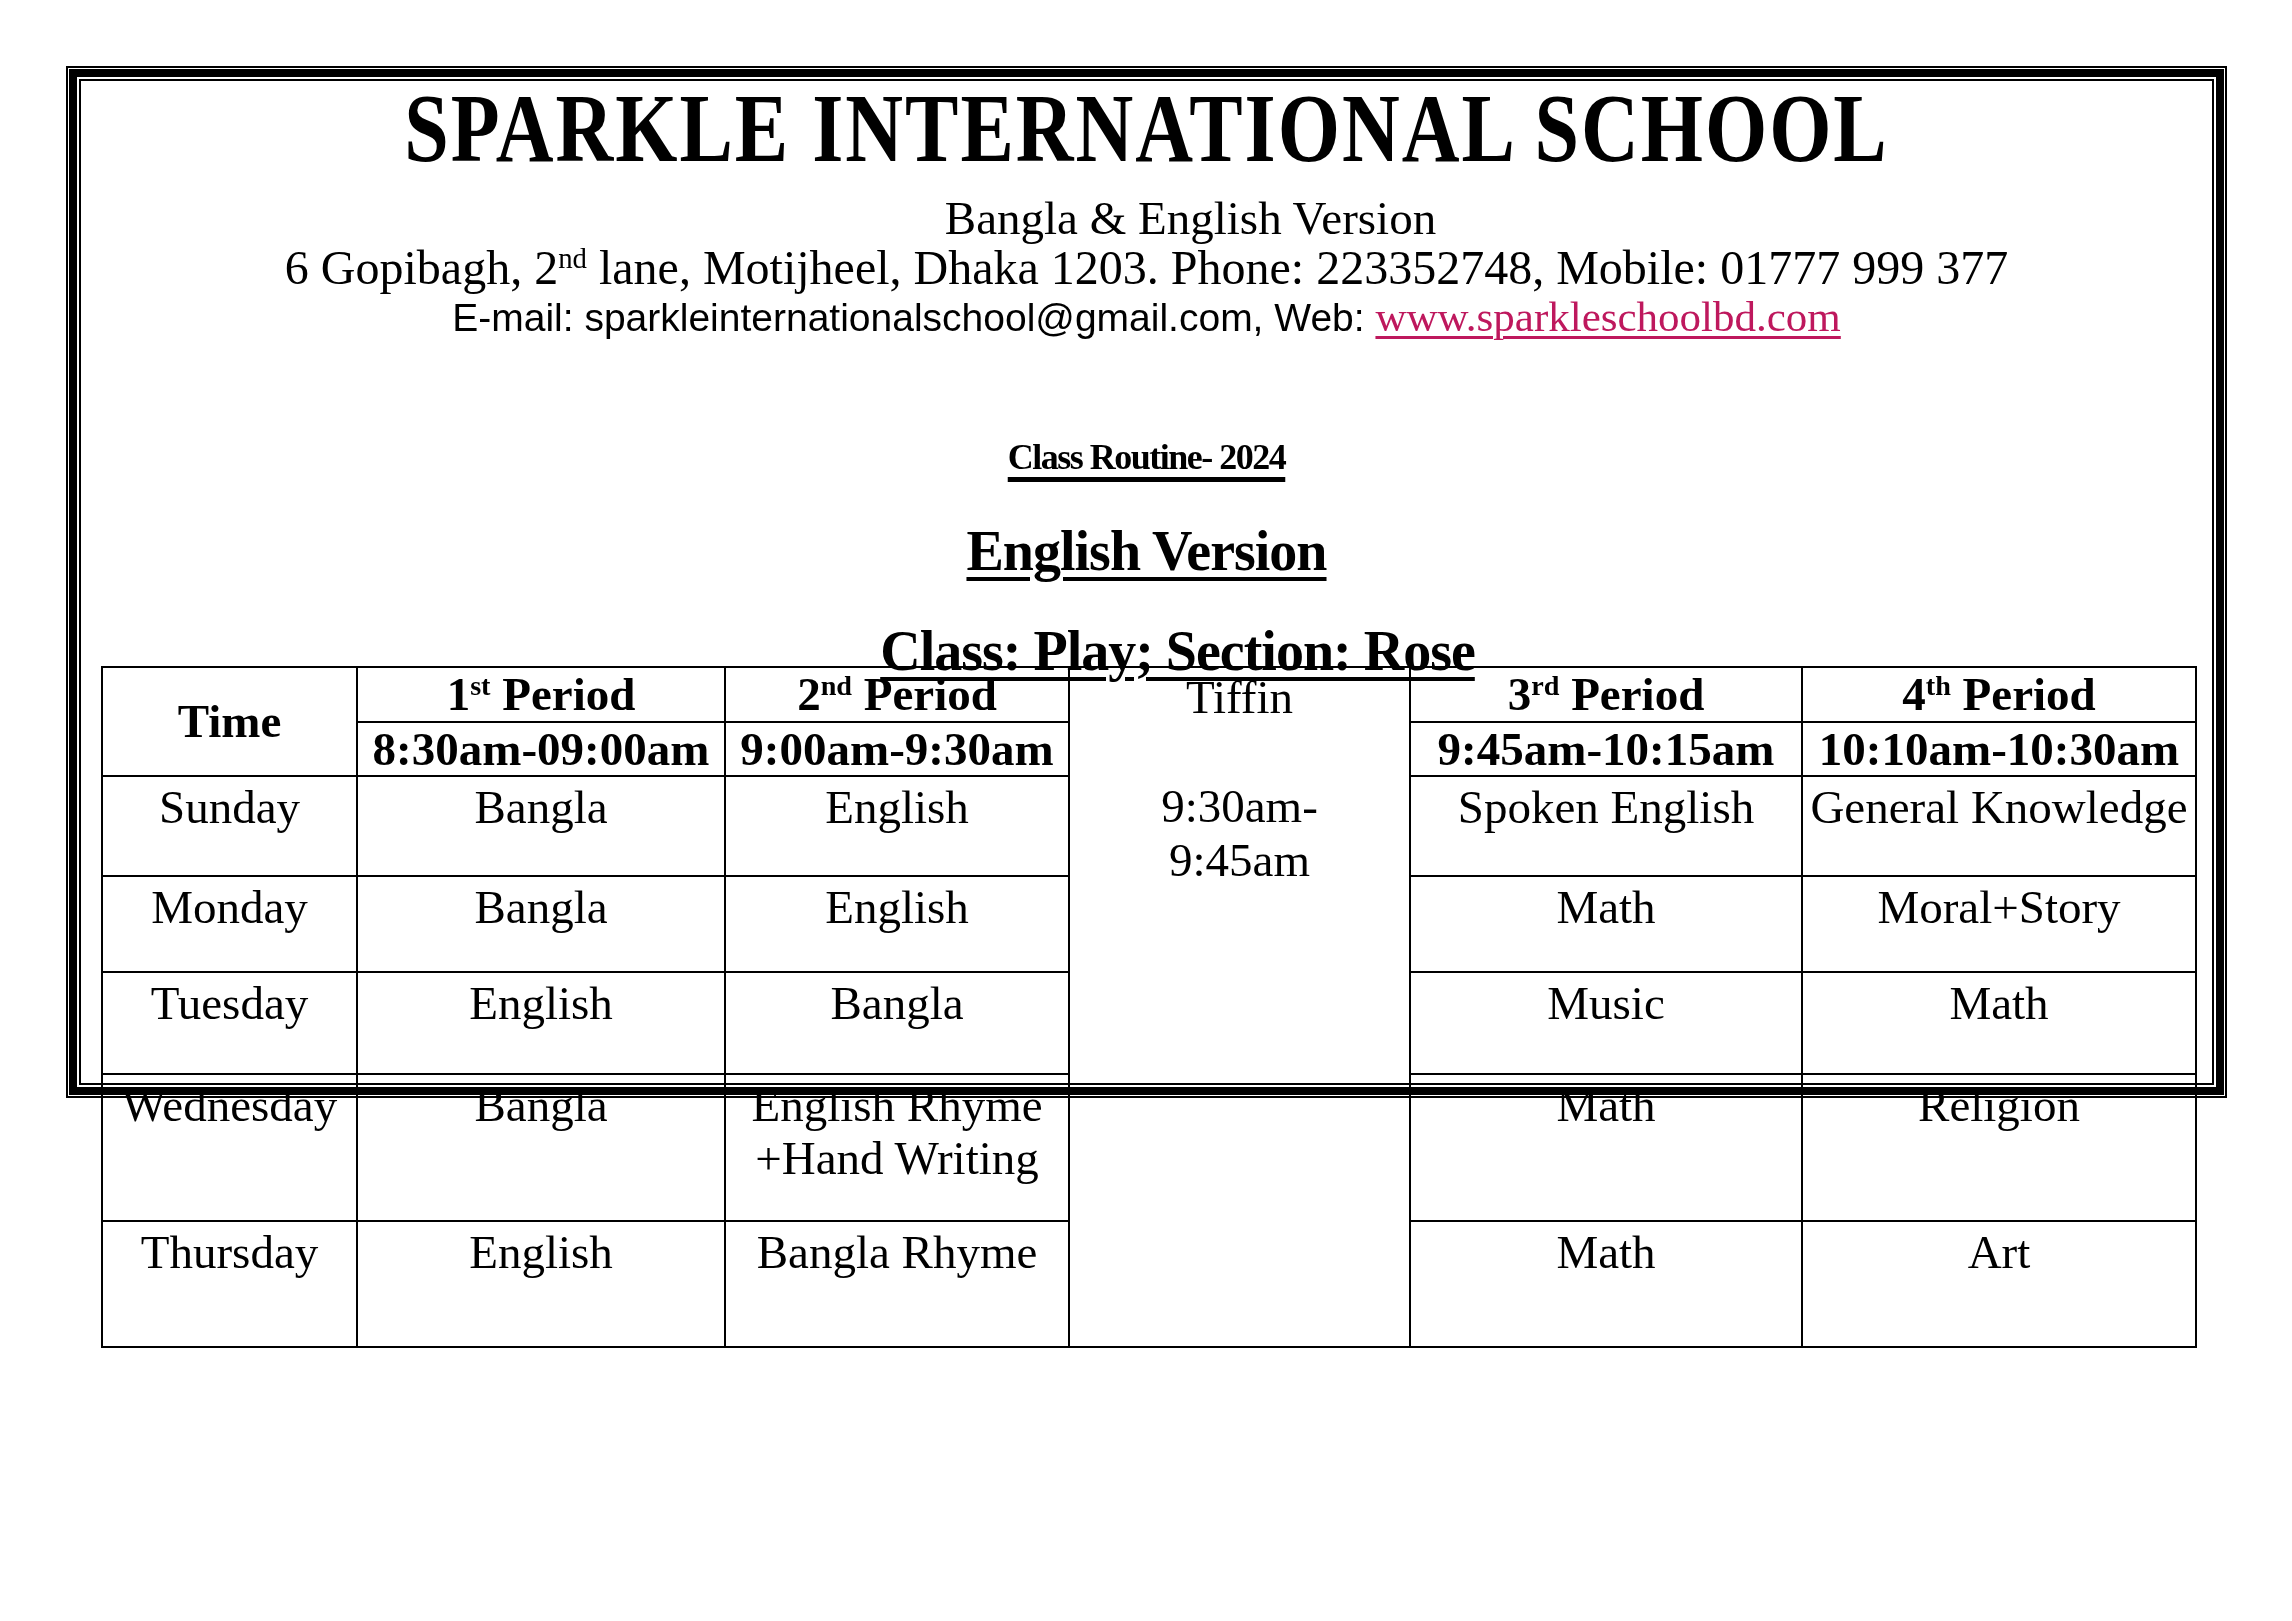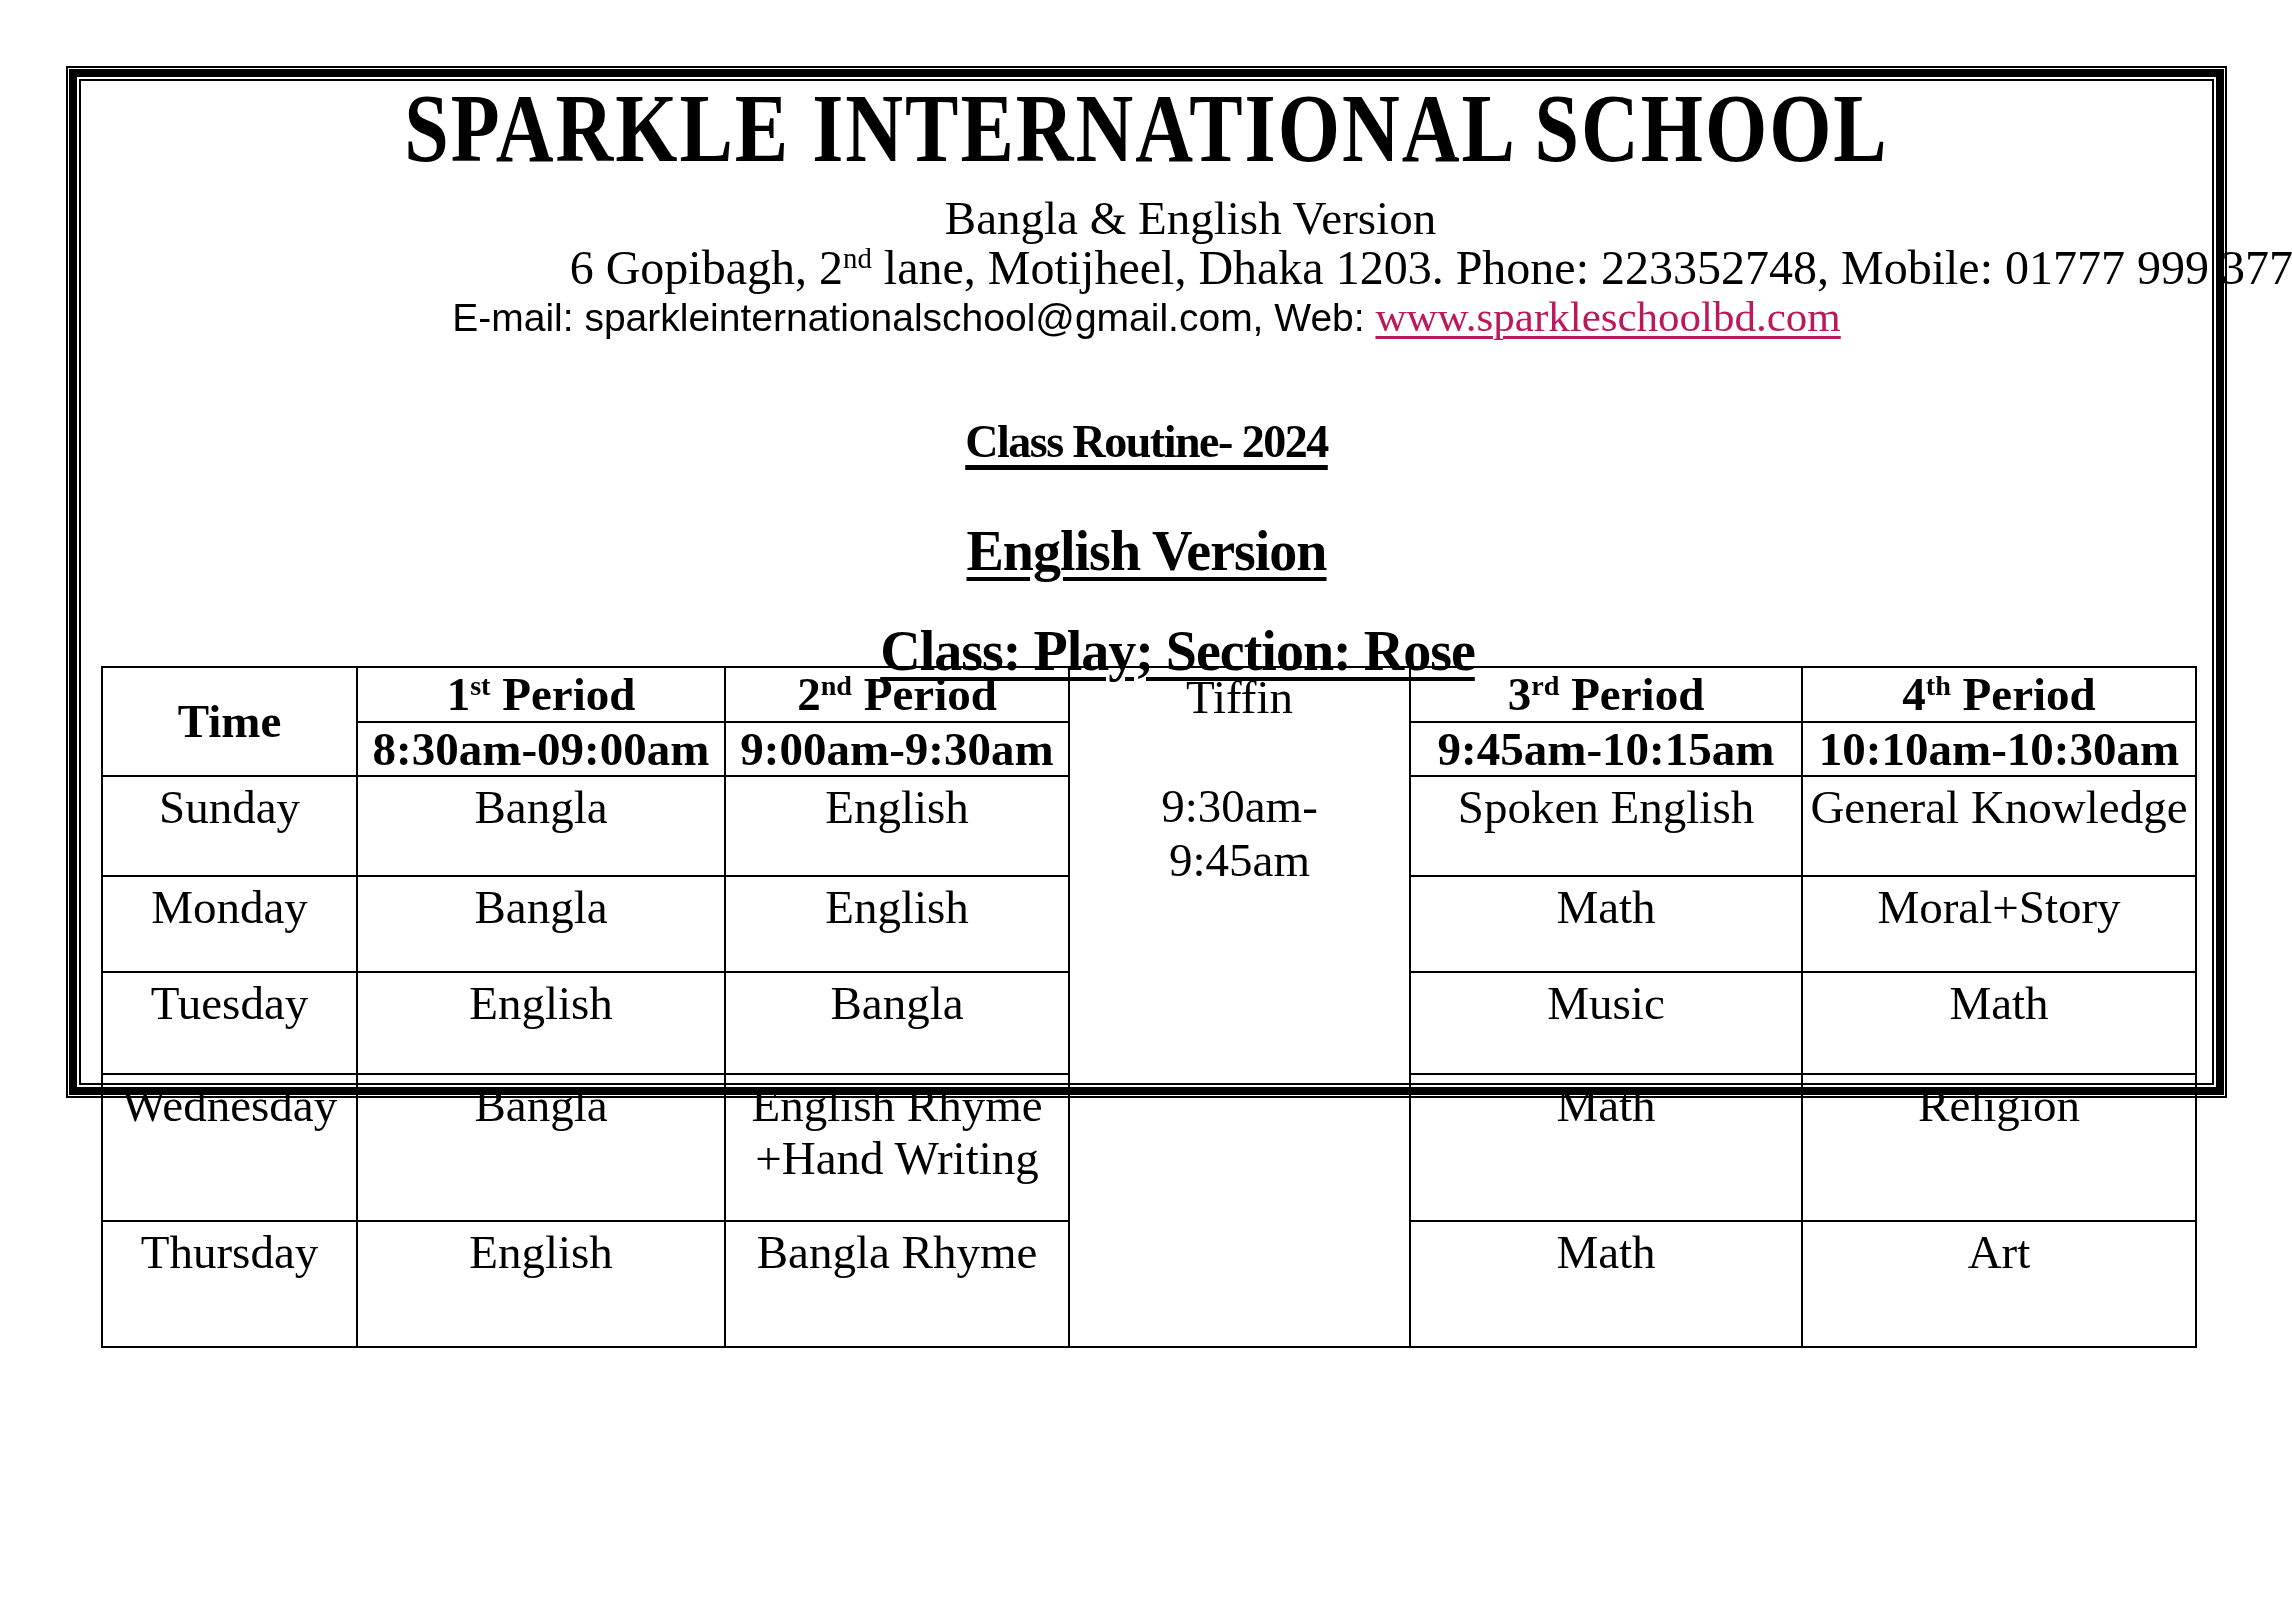--- a/index.html
+++ b/index.html
@@ -8,27 +8,27 @@
         font-family:"Liberation Serif",serif;}
   
   .frame-outer{position:absolute;left:66px;top:66px;right:66px;bottom:66px;border:2px solid #000;}
   .frame-mid{position:absolute;inset:1px;border:8.8px solid #000;}
   .frame-inner{position:absolute;inset:2px;border:2.9px solid #000;}
 
   .center-line{position:absolute;left:0;width:100%;text-align:center;white-space:nowrap;}
   .school{top:82px;font-weight:bold;font-size:80px;letter-spacing:2px;
           transform:scaleY(1.22);transform-origin:center 45%;}
   .sub{top:191px;font-size:47px;padding-left:44px;}
-  .addr{top:240px;font-size:48px;text-align:right;}
+  .addr{top:240px;font-size:48px;}
   .mail{top:292px;font-size:39px;font-family:"Liberation Sans",sans-serif;}
   .mail .link{font-family:"Liberation Serif",serif;font-size:43px;color:#be185d;
               text-decoration:underline;text-decoration-thickness:2.9px;text-underline-offset:4.9px;}
   .supr{font-size:0.6em;vertical-align:baseline;position:relative;top:-0.55em;}
 
-  .t-main{top:415px;font-size:46px;font-weight:bold;letter-spacing:-1.5px;}
+  .t-main{top:436px;font-size:36px;font-weight:bold;letter-spacing:-1.5px;}
   .t-main .u{text-decoration:underline;text-decoration-thickness:4.9px;text-underline-offset:7.8px;}
   .t-sub{font-size:56px;font-weight:bold;letter-spacing:-1px;}
   .t-version{top:519px;}
   .t-class{top:619px;padding-left:31px;}
   .t-sub .u{text-decoration:underline;text-decoration-thickness:3.9px;text-underline-offset:6.9px;}
 
   table.routine{position:absolute;left:101px;top:666px;border-collapse:collapse;
                 table-layout:fixed;width:2094px;font-size:47px;line-height:1.12;}
   table.routine th,table.routine td{border:2px solid #000;text-align:center;vertical-align:top;
                 padding:3.9px 2px 0;font-weight:normal;overflow:hidden;}

